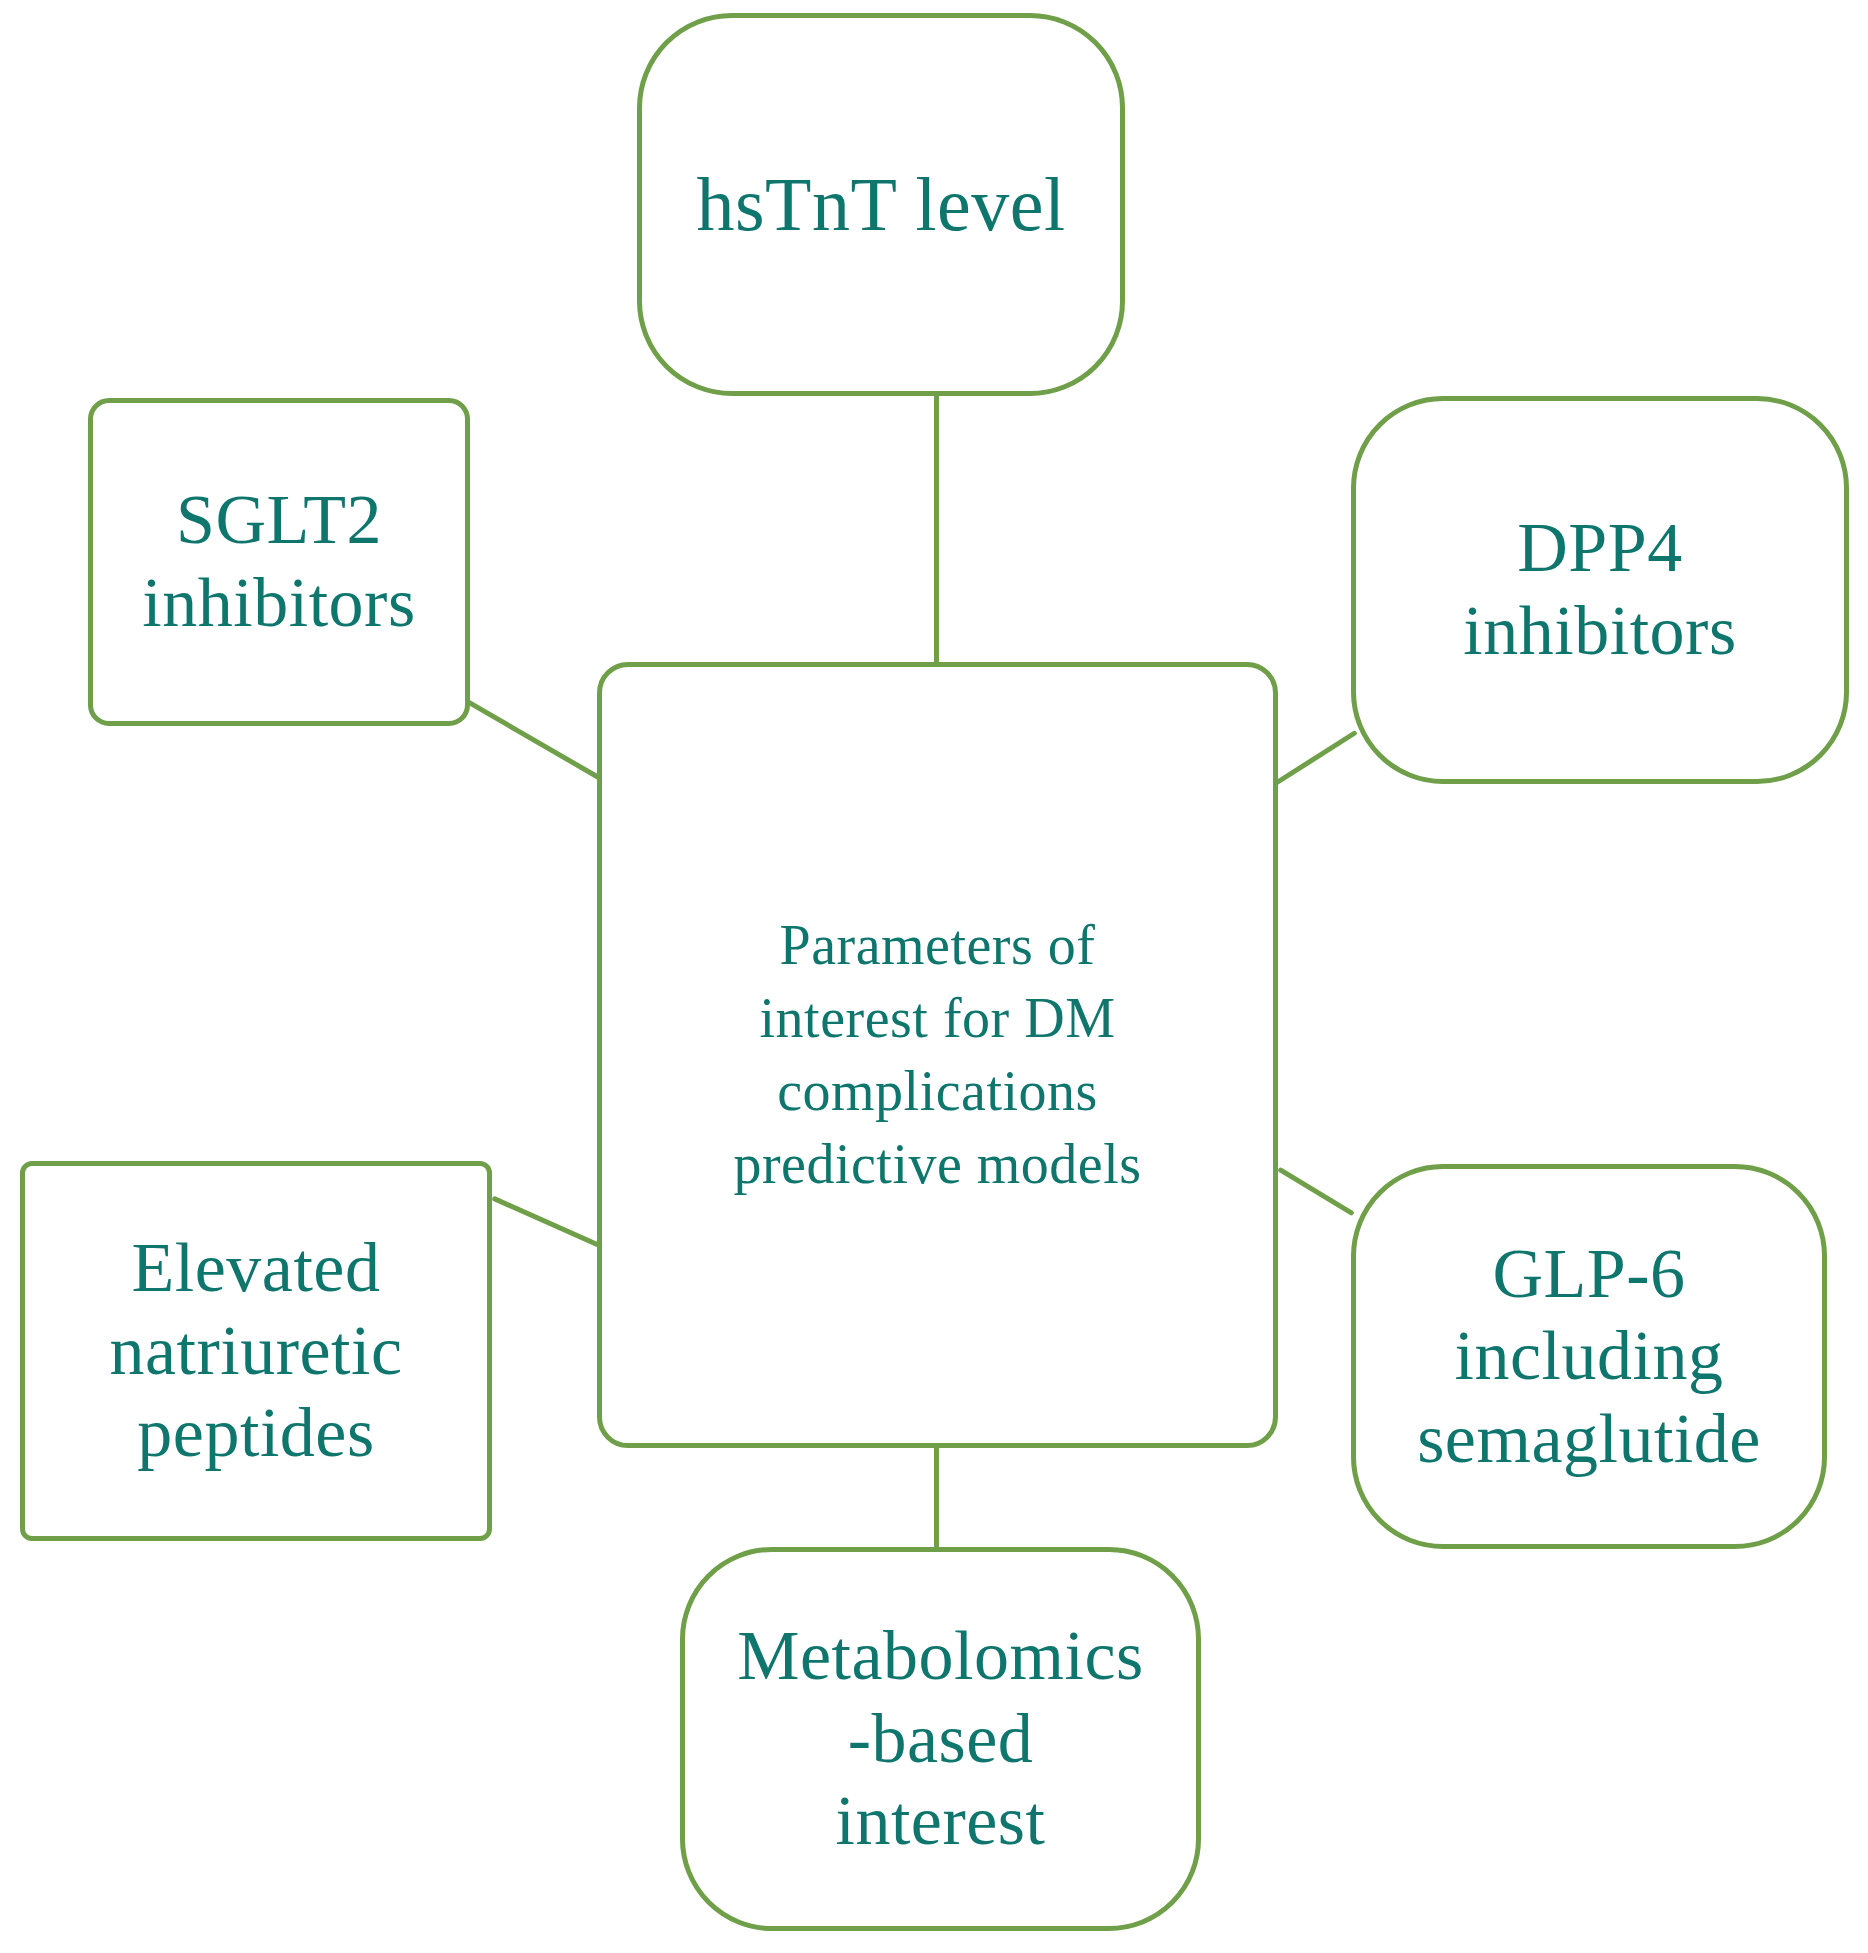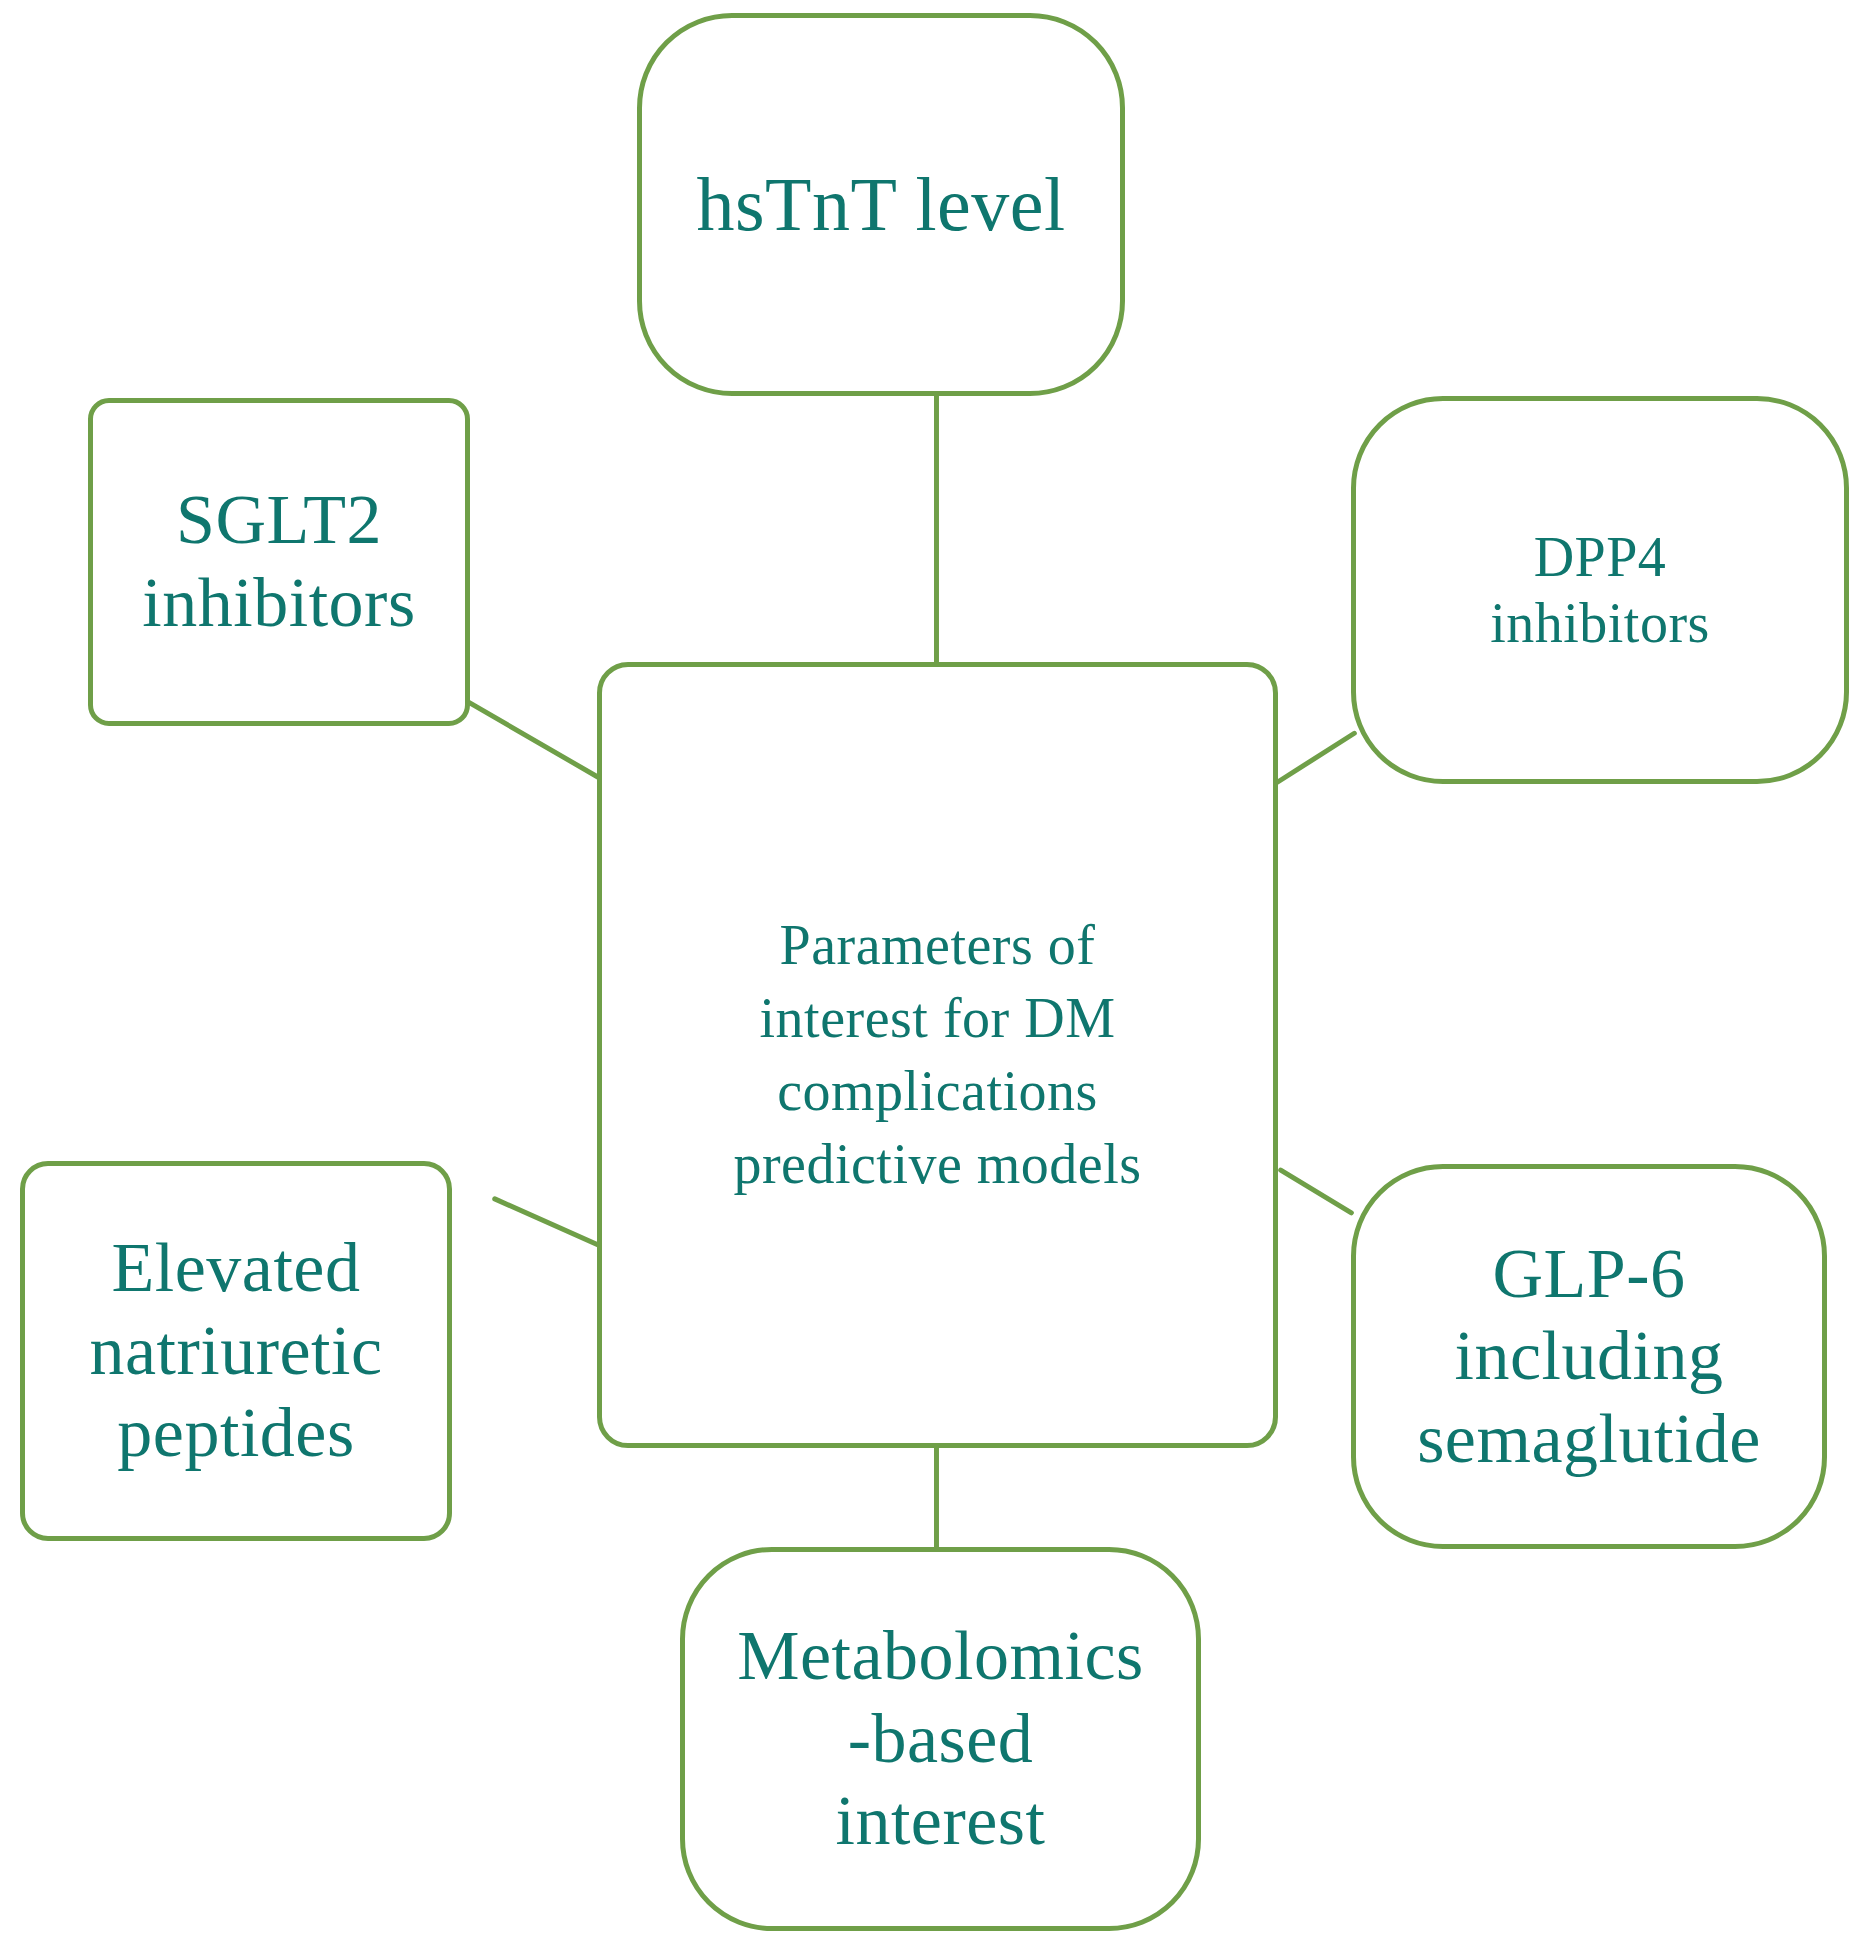--- a/index.html
+++ b/index.html
@@ -39,22 +39,22 @@
     color: #0f766e;
   }
   .node-label {
     white-space: pre-line;
     line-height: 1.18;
     letter-spacing: 0.5px;
   }
   
   .node-hstnt        { left: 637px;  top: 13px;   width: 488px; height: 383px; border-radius: 95px; font-size: 76px; }
   .node-sglt2        { left: 88px;   top: 398px;  width: 382px; height: 328px; border-radius: 21px; font-size: 70px; }
-  .node-dpp4         { left: 1351px; top: 396px;  width: 498px; height: 388px; border-radius: 92px; font-size: 56px; }
-  .node-elevated     { left: 20px;   top: 1161px; width: 432px; height: 380px; border-radius: 28px; font-size: 70px; }
+  .node-dpp4         { left: 1351px; top: 396px;  width: 498px; height: 388px; border-radius: 92px; font-size: 70px; }
+  .node-elevated     { left: 20px;   top: 1161px; width: 472px; height: 380px; border-radius: 12px; font-size: 70px; }
   .node-glp1         { left: 1351px; top: 1164px; width: 476px; height: 385px; border-radius: 92px; font-size: 70px; }
   .node-metabolomics { left: 680px;  top: 1547px; width: 521px; height: 384px; border-radius: 92px; font-size: 70px; }
   
   .node-central      { left: 597px;  top: 662px;  width: 681px; height: 786px; border-radius: 31px; font-size: 56px; }
   .node-central .node-label { line-height: 1.3; }
 </style>
 </head>
 <body>
 
 <div class="canvas">

